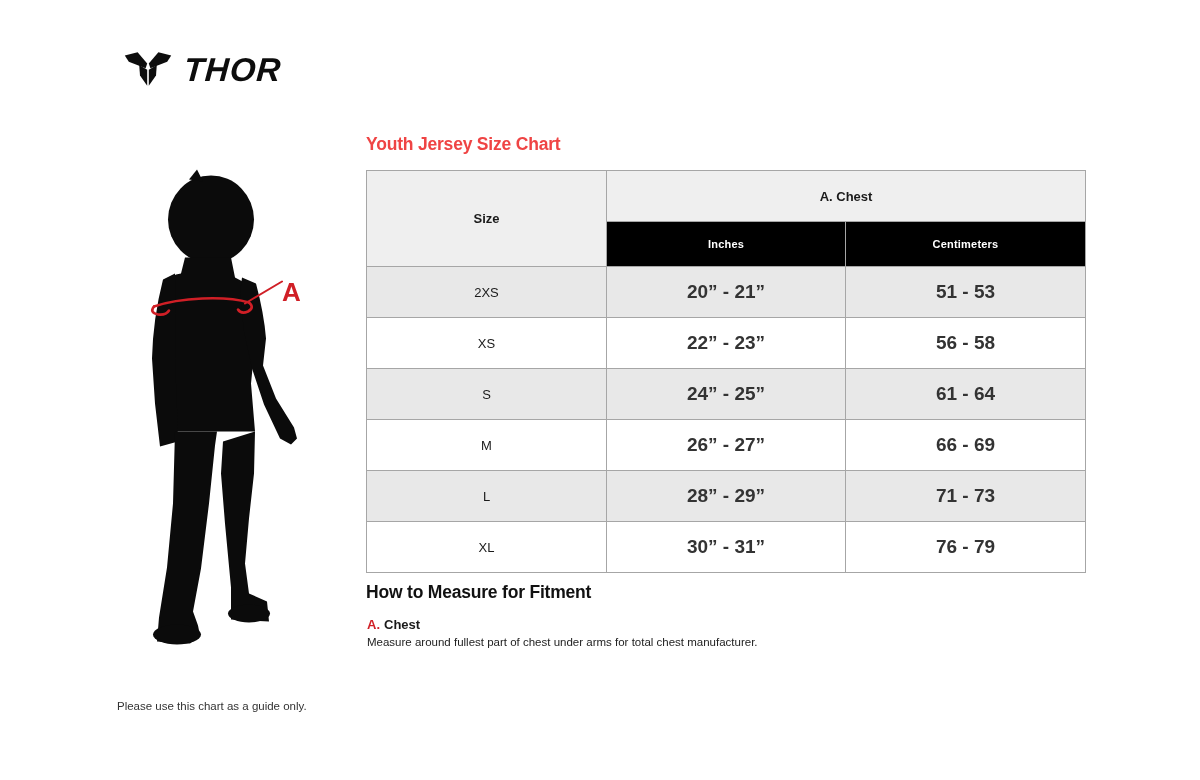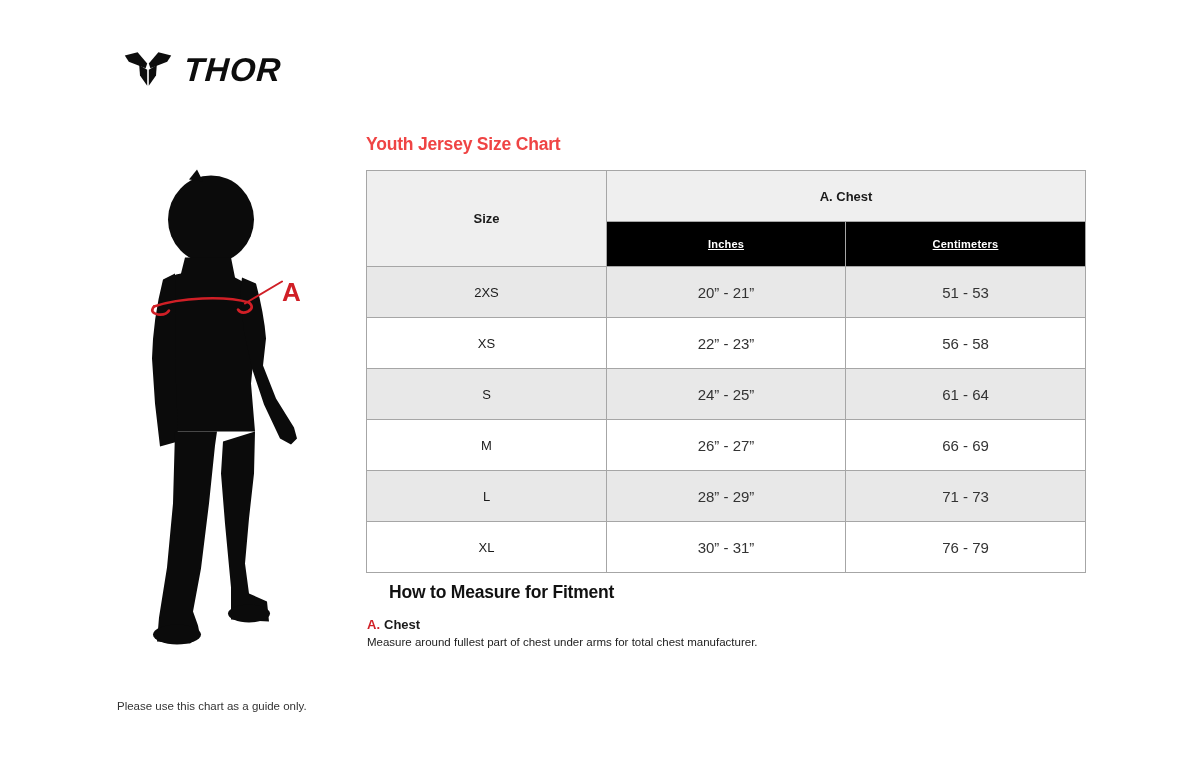--- a/index.html
+++ b/index.html
@@ -30,21 +30,21 @@
   .figure-wrap { position: absolute; left: 145px; top: 165px; width: 160px; height: 497px; }
   .figure-wrap svg { width: 100%; height: 100%; display: block; }
 
   
   .page-title {
     position: absolute; left: 366px; top: 134px;
     font-size: 17.5px; font-weight: 700; letter-spacing: -0.2px; color: #ef4444;
   }
   .measure-heading {
     position: absolute; left: 366px; top: 582px;
-    font-size: 17.5px; font-weight: 700; letter-spacing: -0.2px; color: #111; margin-left: 23px;
+    font-size: 17.5px; font-weight: 700; letter-spacing: -0.2px; color: #111;
   }
   .measure-item { position: absolute; left: 367px; top: 617px; font-size: 13px; font-weight: 700; }
   .measure-item .letter { color: var(--red); margin-right: 4px; }
   .measure-desc {
     position: absolute; left: 367px; top: 636px;
     font-size: 11.5px; font-weight: 400; color: #222;
   }
 
   
   .size-table {
@@ -58,27 +58,27 @@
   }
   .size-table col.c-size { width: 240px; }
   .size-table col.c-in   { width: 239px; }
   .size-table col.c-cm   { width: 240px; }
   .th-size, .th-chest { background: #efefef; font-size: 13px; font-weight: 700; color: #1a1a1a; }
   .row-group-header { height: 51px; }
   .row-subheader    { height: 20px; }
   .th-black {
     background: #000; color: #fff;
     font-size: 11px; font-weight: 700; letter-spacing: 0.2px;
-    height: 36px; padding: 16px; text-decoration: underline;
+    height: 36px; padding: 16px;
   }
   .size-table tbody tr { height: 51px; }
   .size-table tbody tr:nth-child(odd)  td { background: #e8e8e8; }
   .size-table tbody tr:nth-child(even) td { background: #ffffff; }
   .td-size { font-size: 13px; font-weight: 400; color: #1a1a1a; }
-  .td-val  { font-size: 15px; font-weight: 400; color: #333; }
+  .td-val  { font-size: 19px; font-weight: 700; color: #333; }
 
   
   .footer {
     position: absolute; left: 117px; top: 699px;
     font-size: 11.5px; color: #333; line-height: 14.5px;
   }
 
   :root { --red: #d01f26; }
 </style>
 </head>

